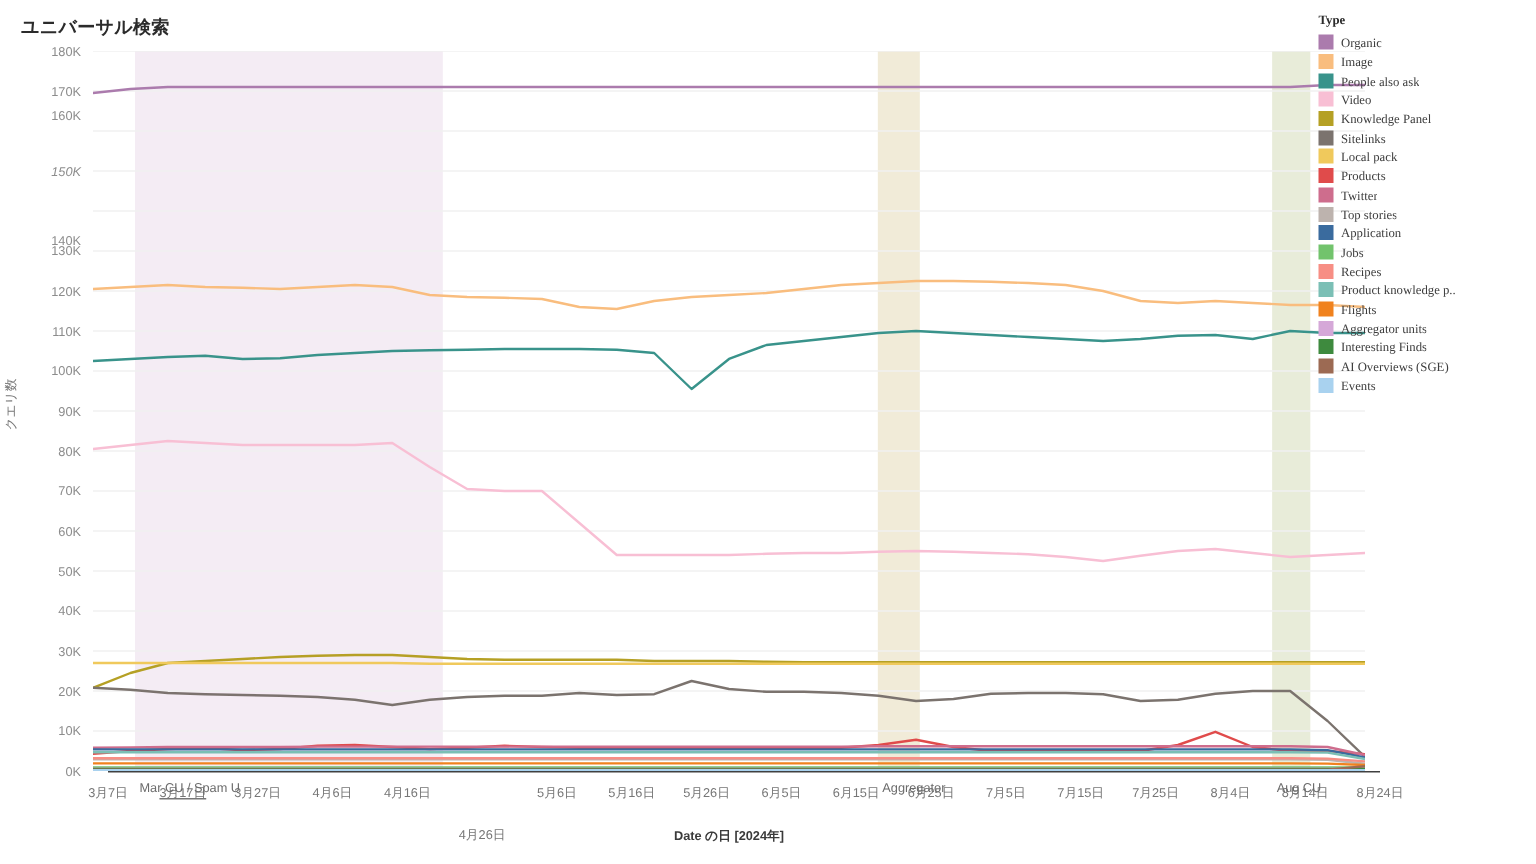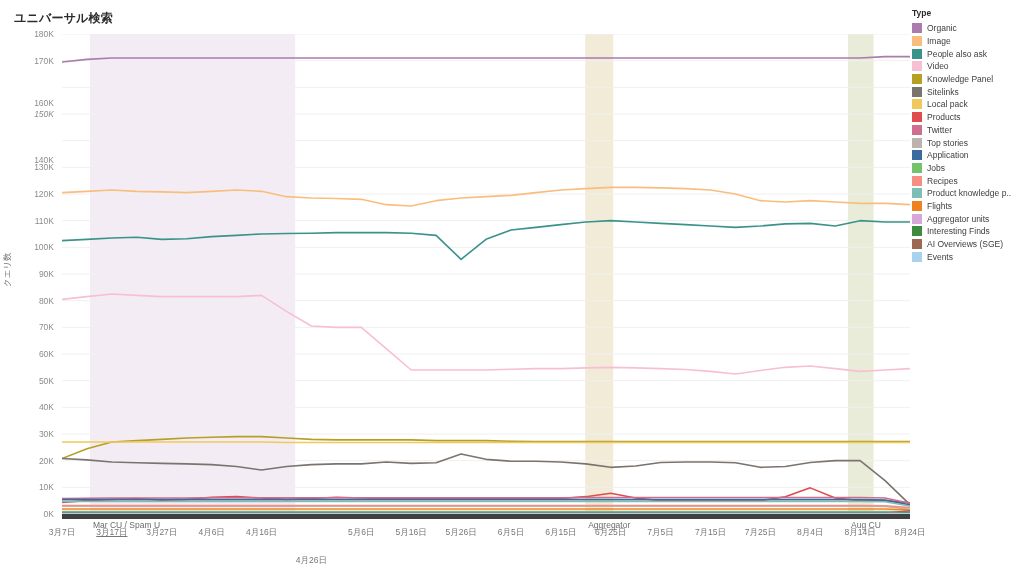--- a/index.html
+++ b/index.html
@@ -39,23 +39,23 @@
     position: absolute;
     left: 2px; top: 253px;
     font-size: 8.5px; color: #777;
     transform: rotate(-90deg);
     transform-origin: left top;
     white-space: nowrap;
   }
 
   
   #x-axis {
-    position: absolute; left: 62px; top: 514px;
+    position: absolute; left: 72px; top: 514px;
     width: 848px; height: 40px;
-    border-top: 5px solid #404040;
+    border-top: 1px solid #404040;
   }
   .x-tick {
     position: absolute; top: 8px;
     font-size: 8.5px; color: #767676;
     transform: translateX(-50%);
     white-space: nowrap;
   }
   #x-axis-title {
     position: absolute; left: 62px; top: 552px; width: 848px;
     text-align: center;
@@ -65,22 +65,23 @@
   
   .band-label {
     position: absolute;
     font-size: 8.5px; color: #6b6b6b;
     white-space: nowrap;
     top: 520px;
   }
 
   
   #legend {
-    position: absolute; left: 909px; top: 8px;
+    position: absolute; left: 876px; top: 8px;
     width: 107px;
+    font-family: Liberation Serif, serif;
   }
   #legend-title {
     font-size: 8.5px; font-weight: bold; color: #2b2b2b;
     margin: 0 0 4px 3px;
   }
   .legend-item {
     display: flex; align-items: center;
     height: 12.7px;
     margin-left: 3px;
   }
@@ -98,21 +99,21 @@
 <body>
 
 <div id="root">
 
   <div id="chart-title">ユニバーサル検索</div>
 
   <div id="y-axis">
     <div id="y-axis-title">クエリ数</div>
   <div class="y-tick" style="top: 0px;">180K</div>
       <div class="y-tick" style="top: 26.6667px;">170K</div>
-      <div class="y-tick" style="top: 69px;">160K</div>
+      <div class="y-tick" style="top: 43px;">160K</div>
       <div class="y-tick" style="top: 80px; font-style: italic;">150K</div>
       <div class="y-tick" style="top: 106.667px; margin-top: 19px;">140K</div>
       <div class="y-tick" style="top: 133.333px;">130K</div>
       <div class="y-tick" style="top: 160px;">120K</div>
       <div class="y-tick" style="top: 186.667px;">110K</div>
       <div class="y-tick" style="top: 213.333px;">100K</div>
       <div class="y-tick" style="top: 240px;">90K</div>
       <div class="y-tick" style="top: 266.667px;">80K</div>
       <div class="y-tick" style="top: 293.333px;">70K</div>
       <div class="y-tick" style="top: 320px;">60K</div>
@@ -189,20 +190,21 @@
       <div class="x-tick" style="left: 448.941px;">6月5日</div>
       <div class="x-tick" style="left: 498.824px;">6月15日</div>
       <div class="x-tick" style="left: 548.706px;">6月25日</div>
       <div class="x-tick" style="left: 598.588px;">7月5日</div>
       <div class="x-tick" style="left: 648.471px;">7月15日</div>
       <div class="x-tick" style="left: 698.353px; text-align: right;">7月25日</div>
       <div class="x-tick" style="left: 748.235px;">8月4日</div>
       <div class="x-tick" style="left: 798.118px; text-align: center;">8月14日</div>
       <div class="x-tick" style="left: 848px;">8月24日</div>
     </div>
+  <div id="x-axis-title">Date の日 [2024年]</div>
 
   <div id="legend">
     <div id="legend-title">Type</div>
     <div id="legend-items">
         <div class="legend-item">
           <span class="legend-swatch" style="background: rgb(171, 123, 173);"></span>
           <span class="legend-label">Organic</span>
         </div>
         <div class="legend-item">
           <span class="legend-swatch" style="background: rgb(249, 189, 126);"></span>

